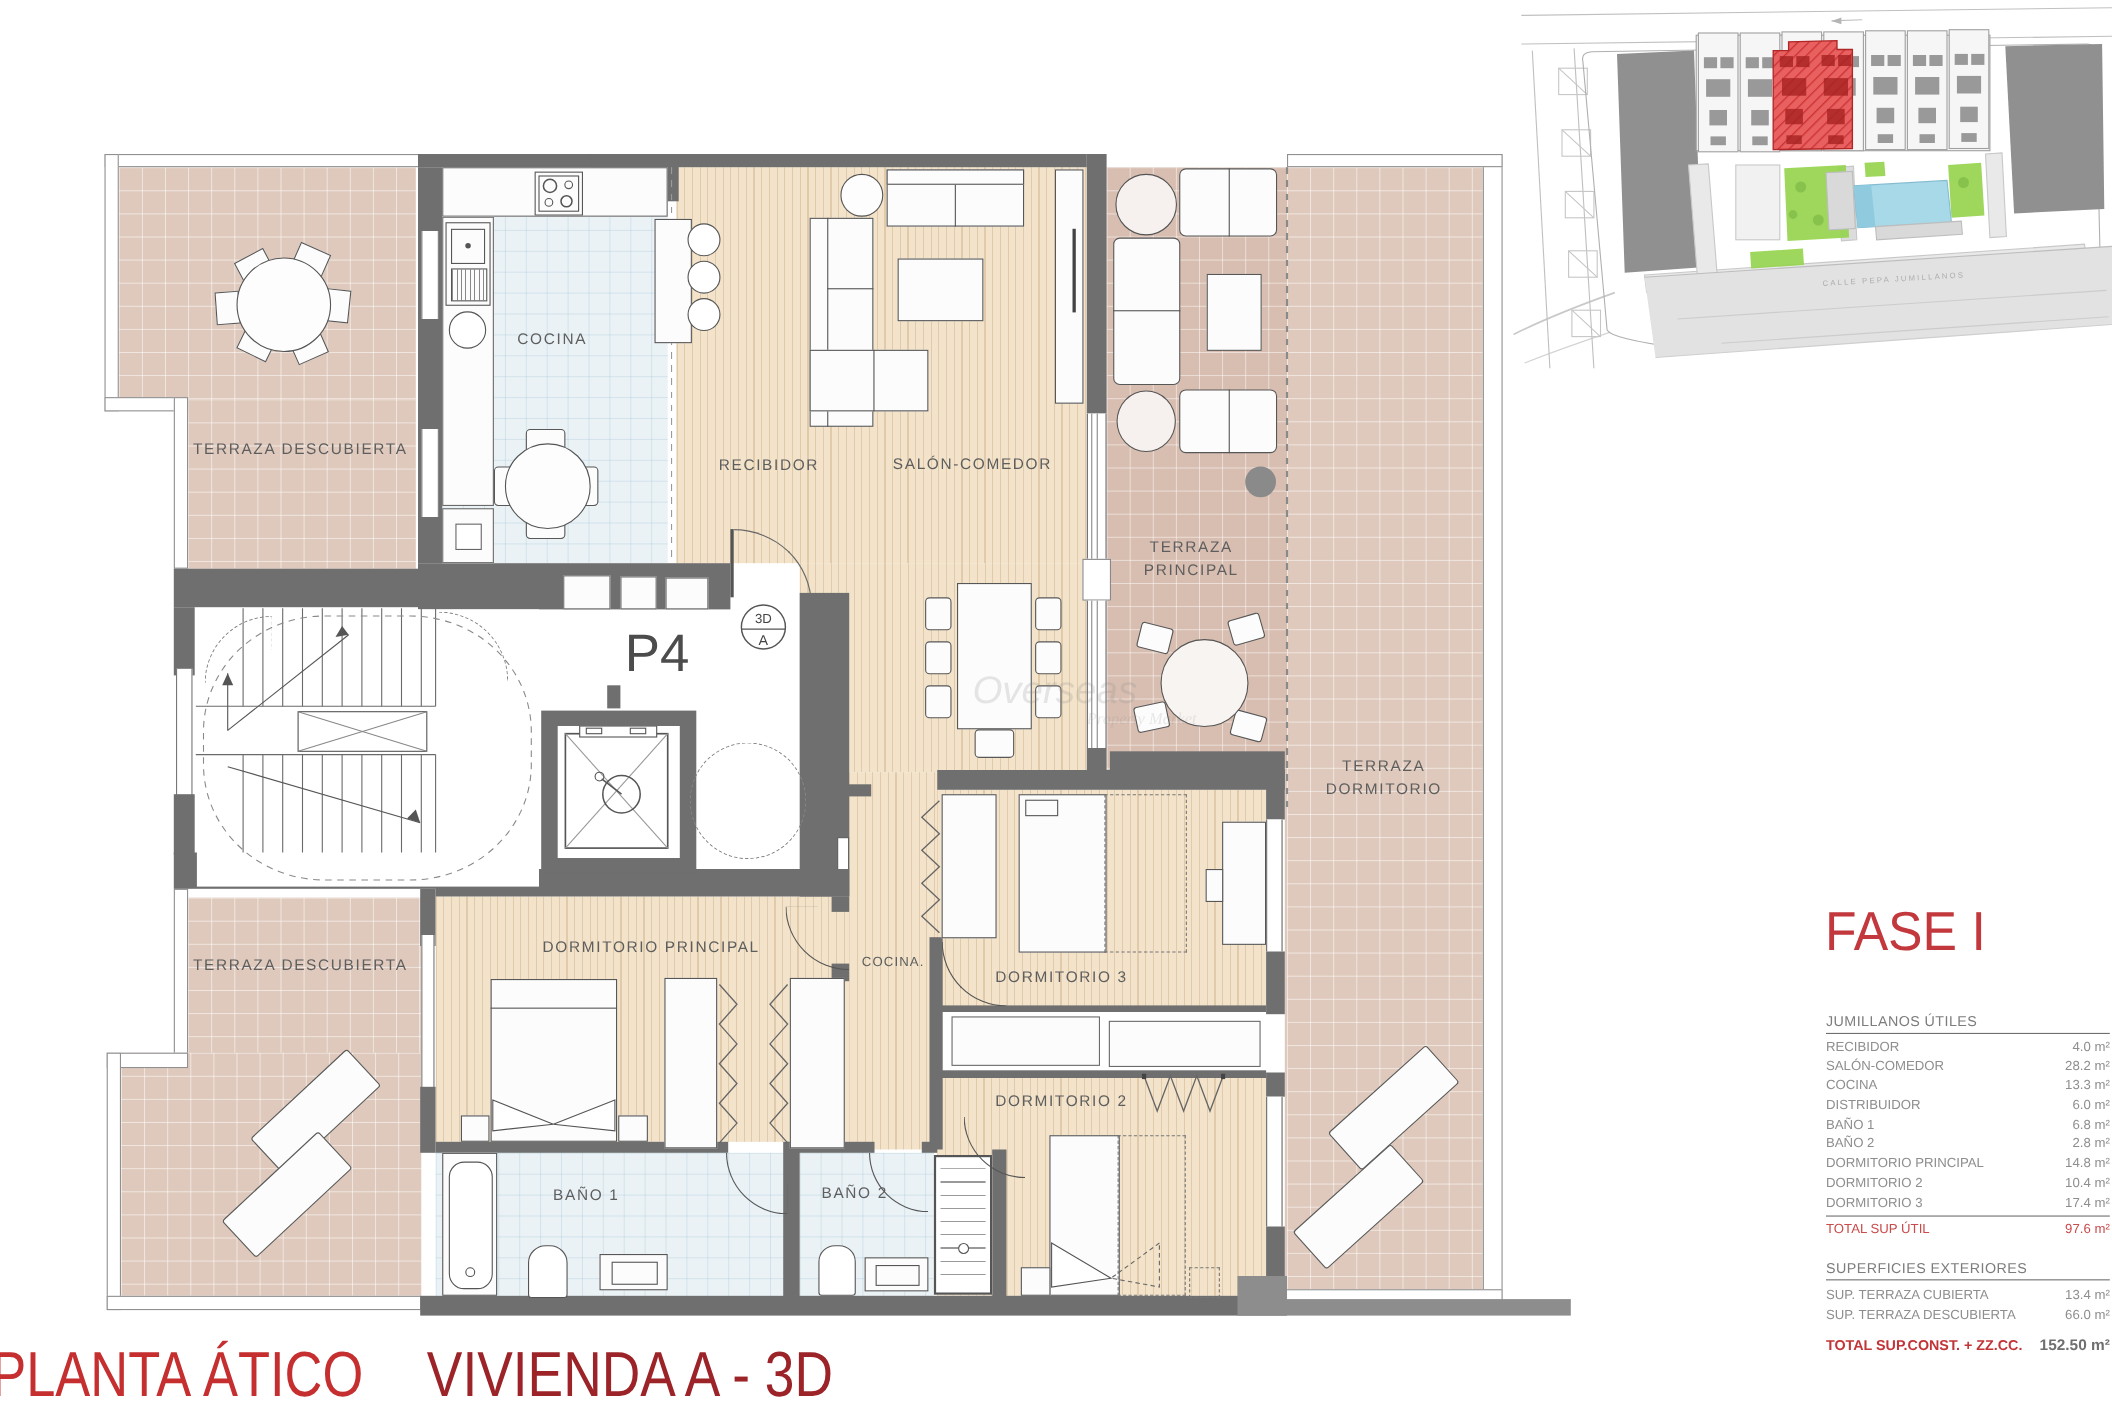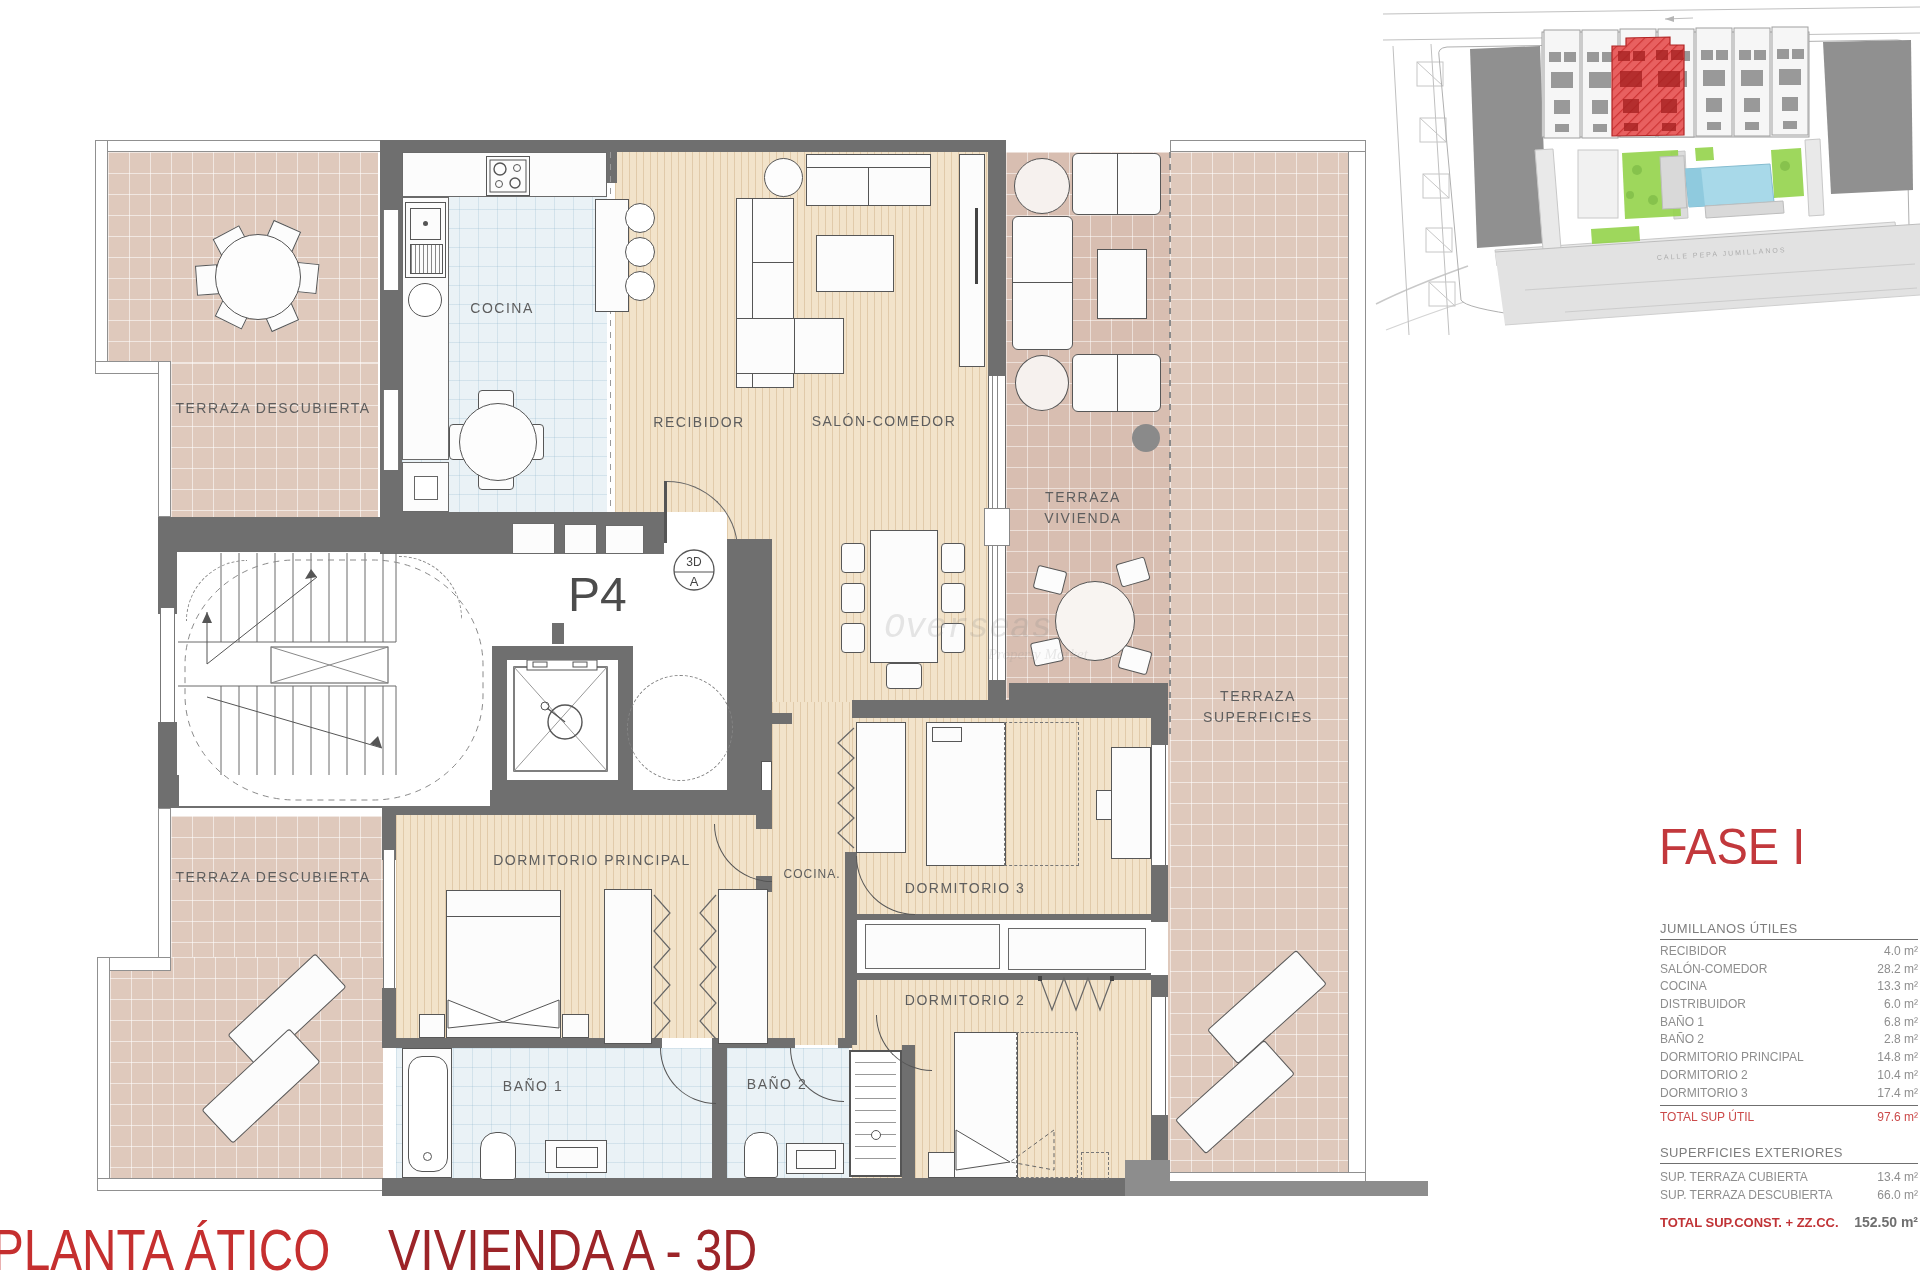--- a/index.html
+++ b/index.html
@@ -340,37 +340,37 @@
 <div class="a" style="left:660px;top:1048px;width:55px;height:55px;border:1.4px solid #555;border-right:none;border-top:none;border-radius:0 0 0 100%"></div>
 <div class="a" style="left:790px;top:1048px;width:53px;height:53px;border:1.4px solid #555;border-right:none;border-top:none;border-radius:0 0 0 100%"></div>
 <div class="a" style="left:186px;top:560px;width:60px;height:60px;border:1.2px dashed #888;border-right:none;border-bottom:none;border-radius:100% 0 0 0"></div>
 <div class="a" style="left:399px;top:556px;width:62px;height:62px;border:1.2px dashed #888;border-left:none;border-bottom:none;border-radius:0 100% 0 0"></div>
 
 <div class="lbl" style="left:273px;top:408px">TERRAZA DESCUBIERTA</div>
 <div class="lbl" style="left:502px;top:308px">COCINA</div>
 <div class="lbl" style="left:699px;top:422px">RECIBIDOR</div>
 <div class="lbl" style="left:884px;top:421px">SALÓN-COMEDOR</div>
 <div class="lbl" style="left:1083px;top:497px">TERRAZA</div>
-<div class="lbl" style="left:1083px;top:518px">VIVIENDA</div>
+<div class="lbl" style="left:1083px;top:518px">PRINCIPAL</div>
 <div class="lbl" style="left:1258px;top:696px">TERRAZA</div>
-<div class="lbl" style="left:1258px;top:717px">SUPERFICIES</div>
+<div class="lbl" style="left:1258px;top:717px">DORMITORIO</div>
 <div class="lbl" style="left:273px;top:877px">TERRAZA DESCUBIERTA</div>
 <div class="lbl" style="left:592px;top:860px">DORMITORIO PRINCIPAL</div>
 <div class="lbl" style="left:812px;top:874px;font-size:12px;letter-spacing:1px">COCINA.</div>
 <div class="lbl" style="left:965px;top:888px">DORMITORIO 3</div>
 <div class="lbl" style="left:965px;top:1000px">DORMITORIO 2</div>
 <div class="lbl" style="left:533px;top:1086px">BAÑO 1</div>
 <div class="lbl" style="left:777px;top:1084px">BAÑO 2</div>
 
 <svg class="a" style="left:1372px;top:258px" width="100" height="80" viewBox="0 0 100 80">
       <path d="M4 46 Q40 28 96 8" fill="none" stroke="#c9c9c9" stroke-width="1.5"></path>
       <path d="M14 72 Q50 58 92 44" fill="none" stroke="#d4d4d4" stroke-width="1.2"></path>
     </svg>
 
-<div class="a" style="left:884px;top:608px;width:320px;height:46px;color:rgba(135,135,135,.20);font-size:35px;font-family:Liberation Mono, monospace;font-style:italic">Overseas</div>
+<div class="a" style="left:884px;top:608px;width:320px;height:46px;color:rgba(135,135,135,.20);font-size:35px;font-family:Liberation Sans, sans-serif;font-style:italic">Overseas</div>
 <div class="a" style="left:988px;top:646px;width:220px;height:20px;color:rgba(140,140,140,.18);font-size:15px;font-family:'Liberation Serif',serif;font-style:italic">Property Market</div>
 
 <div id="site" class="a" style="left:1375px;top:0;width:545px;height:335px">
 <svg width="545" height="335" viewBox="0 0 545 335">
   <g fill="none" stroke="#c0c0c0" stroke-width="1">
     <line x1="8" y1="14" x2="545" y2="7"></line>
     <line x1="8" y1="40" x2="545" y2="33"></line>
     <line x1="290" y1="19" x2="318" y2="18"></line>
           <path d="M290 19 l9 -3 v6 z" fill="#b5b5b5" stroke="none"></path>
     <line x1="296" y1="37" x2="324" y2="36"></line>

